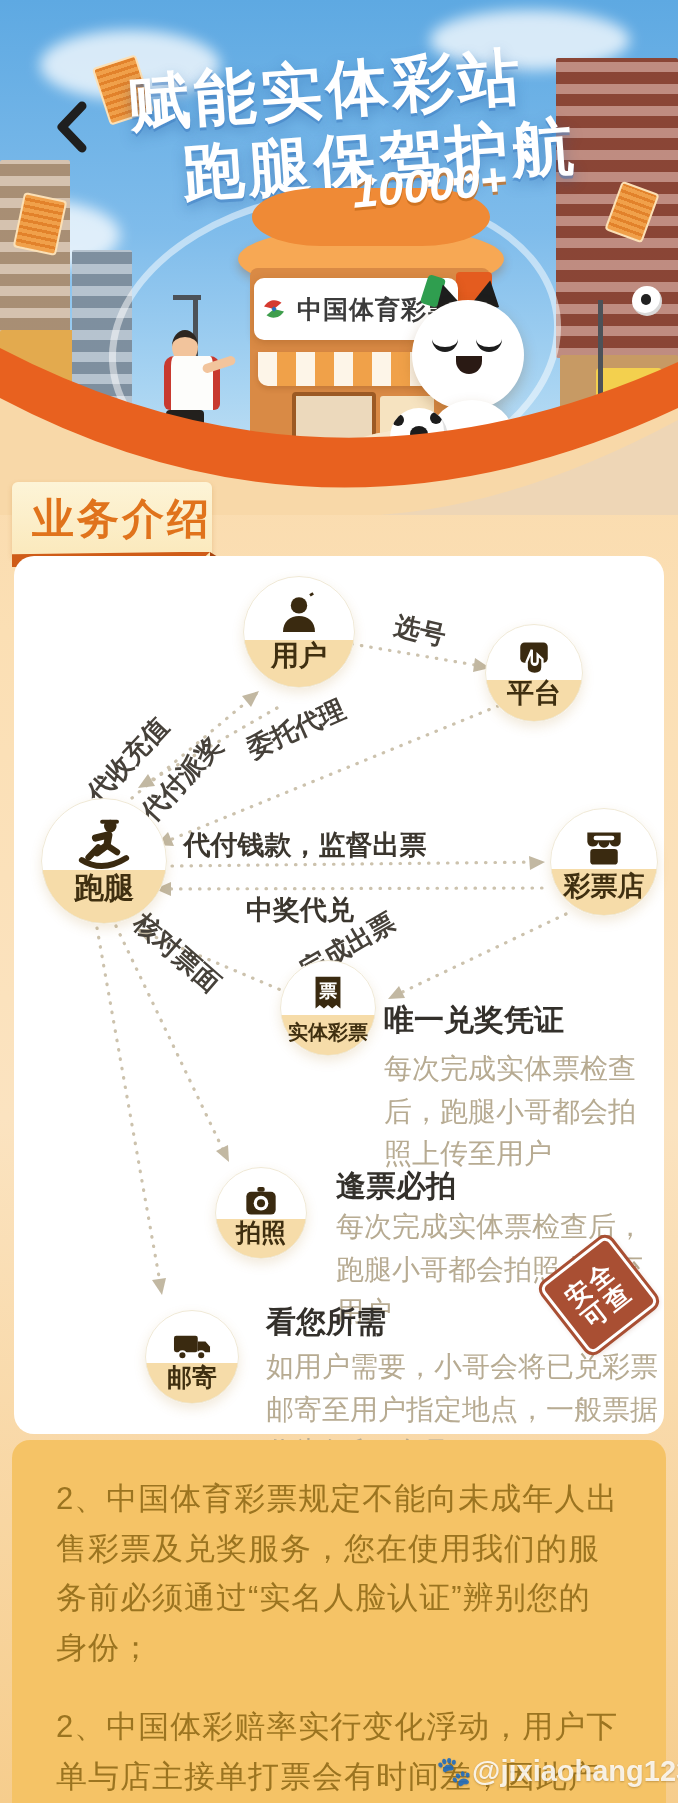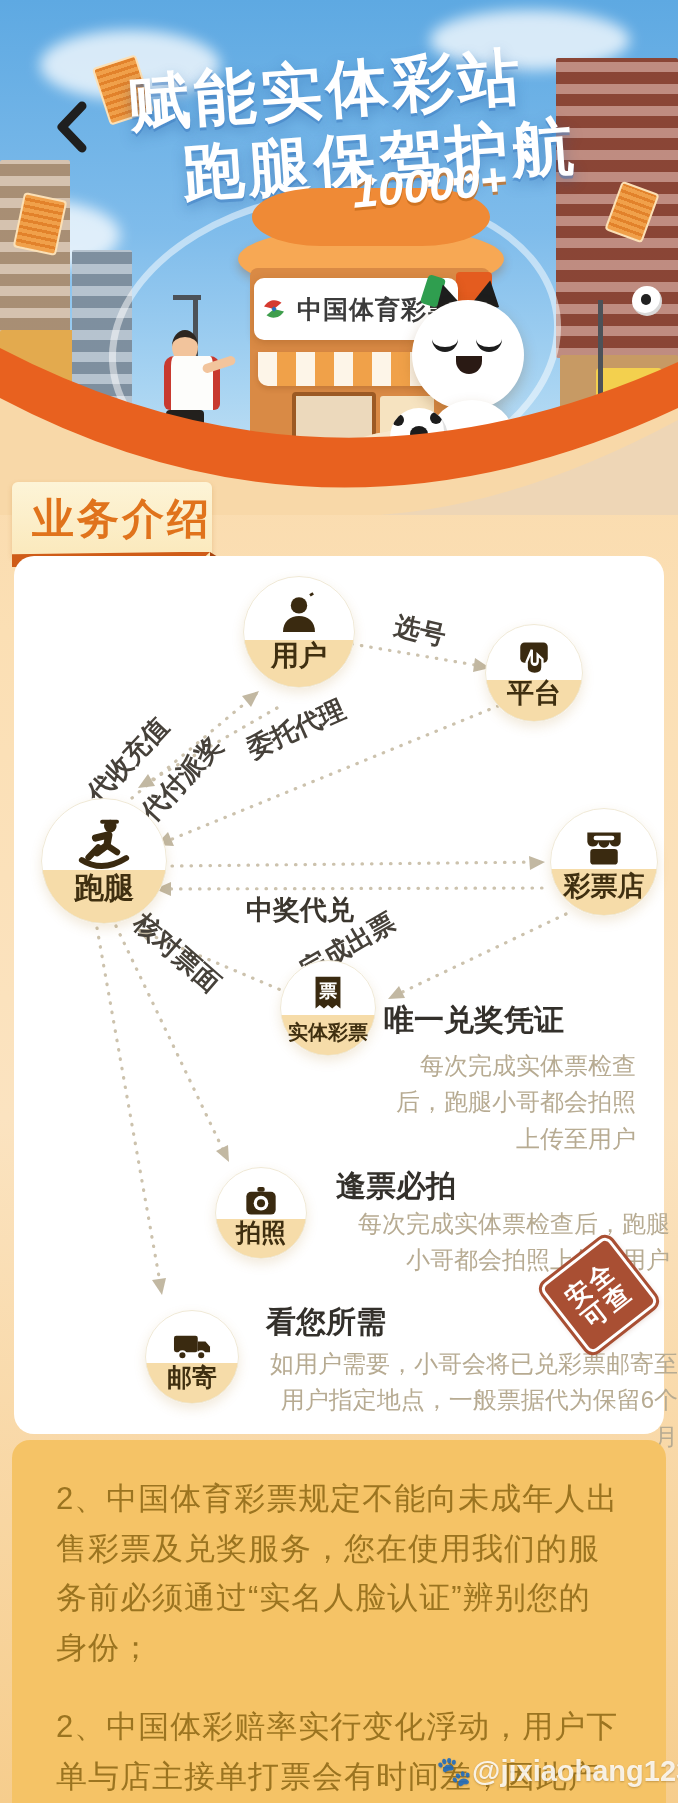--- a/index.html
+++ b/index.html
@@ -53,21 +53,21 @@
   .panel{background:#fff;border-radius:20px;}
   .node{position:absolute;border-radius:50%;border:1px solid #f0e9d6;
         background:linear-gradient(180deg,#ffffff 57%,#f6dca9 57%);
         box-shadow:0 5px 12px rgba(185,140,60,.18);}
   .node .nlabel{position:absolute;left:0;right:0;text-align:center;
         color:#3f2f10;font-weight:800;}
   .node .nicon{position:absolute;left:50%;transform:translateX(-50%);color:#3a2a10;}
   .elabel{position:absolute;color:#46413a;font-weight:700;white-space:nowrap;
         transform:translate(-50%,-50%);}
   .co-title{position:absolute;color:#33302b;font-weight:800;font-size:30px;white-space:nowrap;}
-  .co-body{position:absolute;color:#b7ab92;font-size:24px;line-height:1.52;font-weight:500;text-align:right;}
+  .co-body{position:absolute;color:#b7ab92;font-size:28px;line-height:1.52;font-weight:500;}
   .stamp{position:absolute;display:flex;flex-direction:column;align-items:center;justify-content:center;
         background:#a94f33;border:3px solid #fff;outline:3px solid #a94f33;border-radius:8px;
         transform:rotate(-38deg);box-shadow:0 2px 6px rgba(120,40,10,.3);}
   .stamp span{color:#fff;font-weight:800;font-size:25px;line-height:1.1;letter-spacing:3px;}
 
   
   .statement{background:#f5c366;border-radius:18px 18px 0 0;padding:34px 44px 40px 44px;box-sizing:border-box;}
   .statement h2{margin:0 0 34px 0;font-size:36px;color:#523d04;font-weight:800;letter-spacing:2px;}
   .statement p{margin:0 0 30px 0;font-size:31px;line-height:1.6;color:#9b7420;letter-spacing:1px;}
   .wm-bottom{position:absolute;color:rgba(255,255,255,.85);font-size:29px;font-weight:700;
@@ -203,20 +203,21 @@
       <polygon points="136,929 153,929 148,942"></polygon>
       <polygon points="229,1162 216,1151 228,1145"></polygon>
       <polygon points="162,1295 152,1280 166,1278"></polygon>
     </g>
   </svg>
 
   <div class="elabel" style="left:420px;top:631px;font-size:26px;transform:translate(-50%,-50%) rotate(13deg);">选号</div>
   <div class="elabel" style="left:296px;top:729px;font-size:26px;transform:translate(-50%,-50%) rotate(-24deg);">委托代理</div>
   <div class="elabel" style="left:128px;top:760px;font-size:26px;transform:translate(-50%,-50%) rotate(-47deg);">代收充值</div>
   <div class="elabel" style="left:182px;top:779px;font-size:26px;transform:translate(-50%,-50%) rotate(-47deg);">代付派奖</div>
+  <div class="elabel" style="left:305px;top:845px;font-size:27px;color:#3b362e;">代付钱款，监督出票</div>
   <div class="elabel" style="left:300px;top:910px;font-size:27px;color:#3b362e;">中奖代兑</div>
   <div class="elabel" style="left:348px;top:946px;font-size:26px;transform:translate(-50%,-50%) rotate(-30deg);">完成出票</div>
   <div class="elabel" style="left:177px;top:953px;font-size:26px;transform:translate(-50%,-50%) rotate(41deg);">核对票面</div>
 
   <div class="node" style="left:243px;top:576px;width:110px;height:110px;">
     <svg class="nicon" style="top:14px;" width="48" height="48" viewBox="0 0 24 24" fill="#3a2a10">
       <circle cx="12" cy="7.2" r="4.1"></circle>
       <path d="M4,20.5 c0,-5.2 3.6,-8 8,-8 s8,2.8 8,8 z"></path>
       <path d="M17.5,2.2 l1.6,-1" stroke="#3a2a10" stroke-width="1.4"></path>
     </svg>

